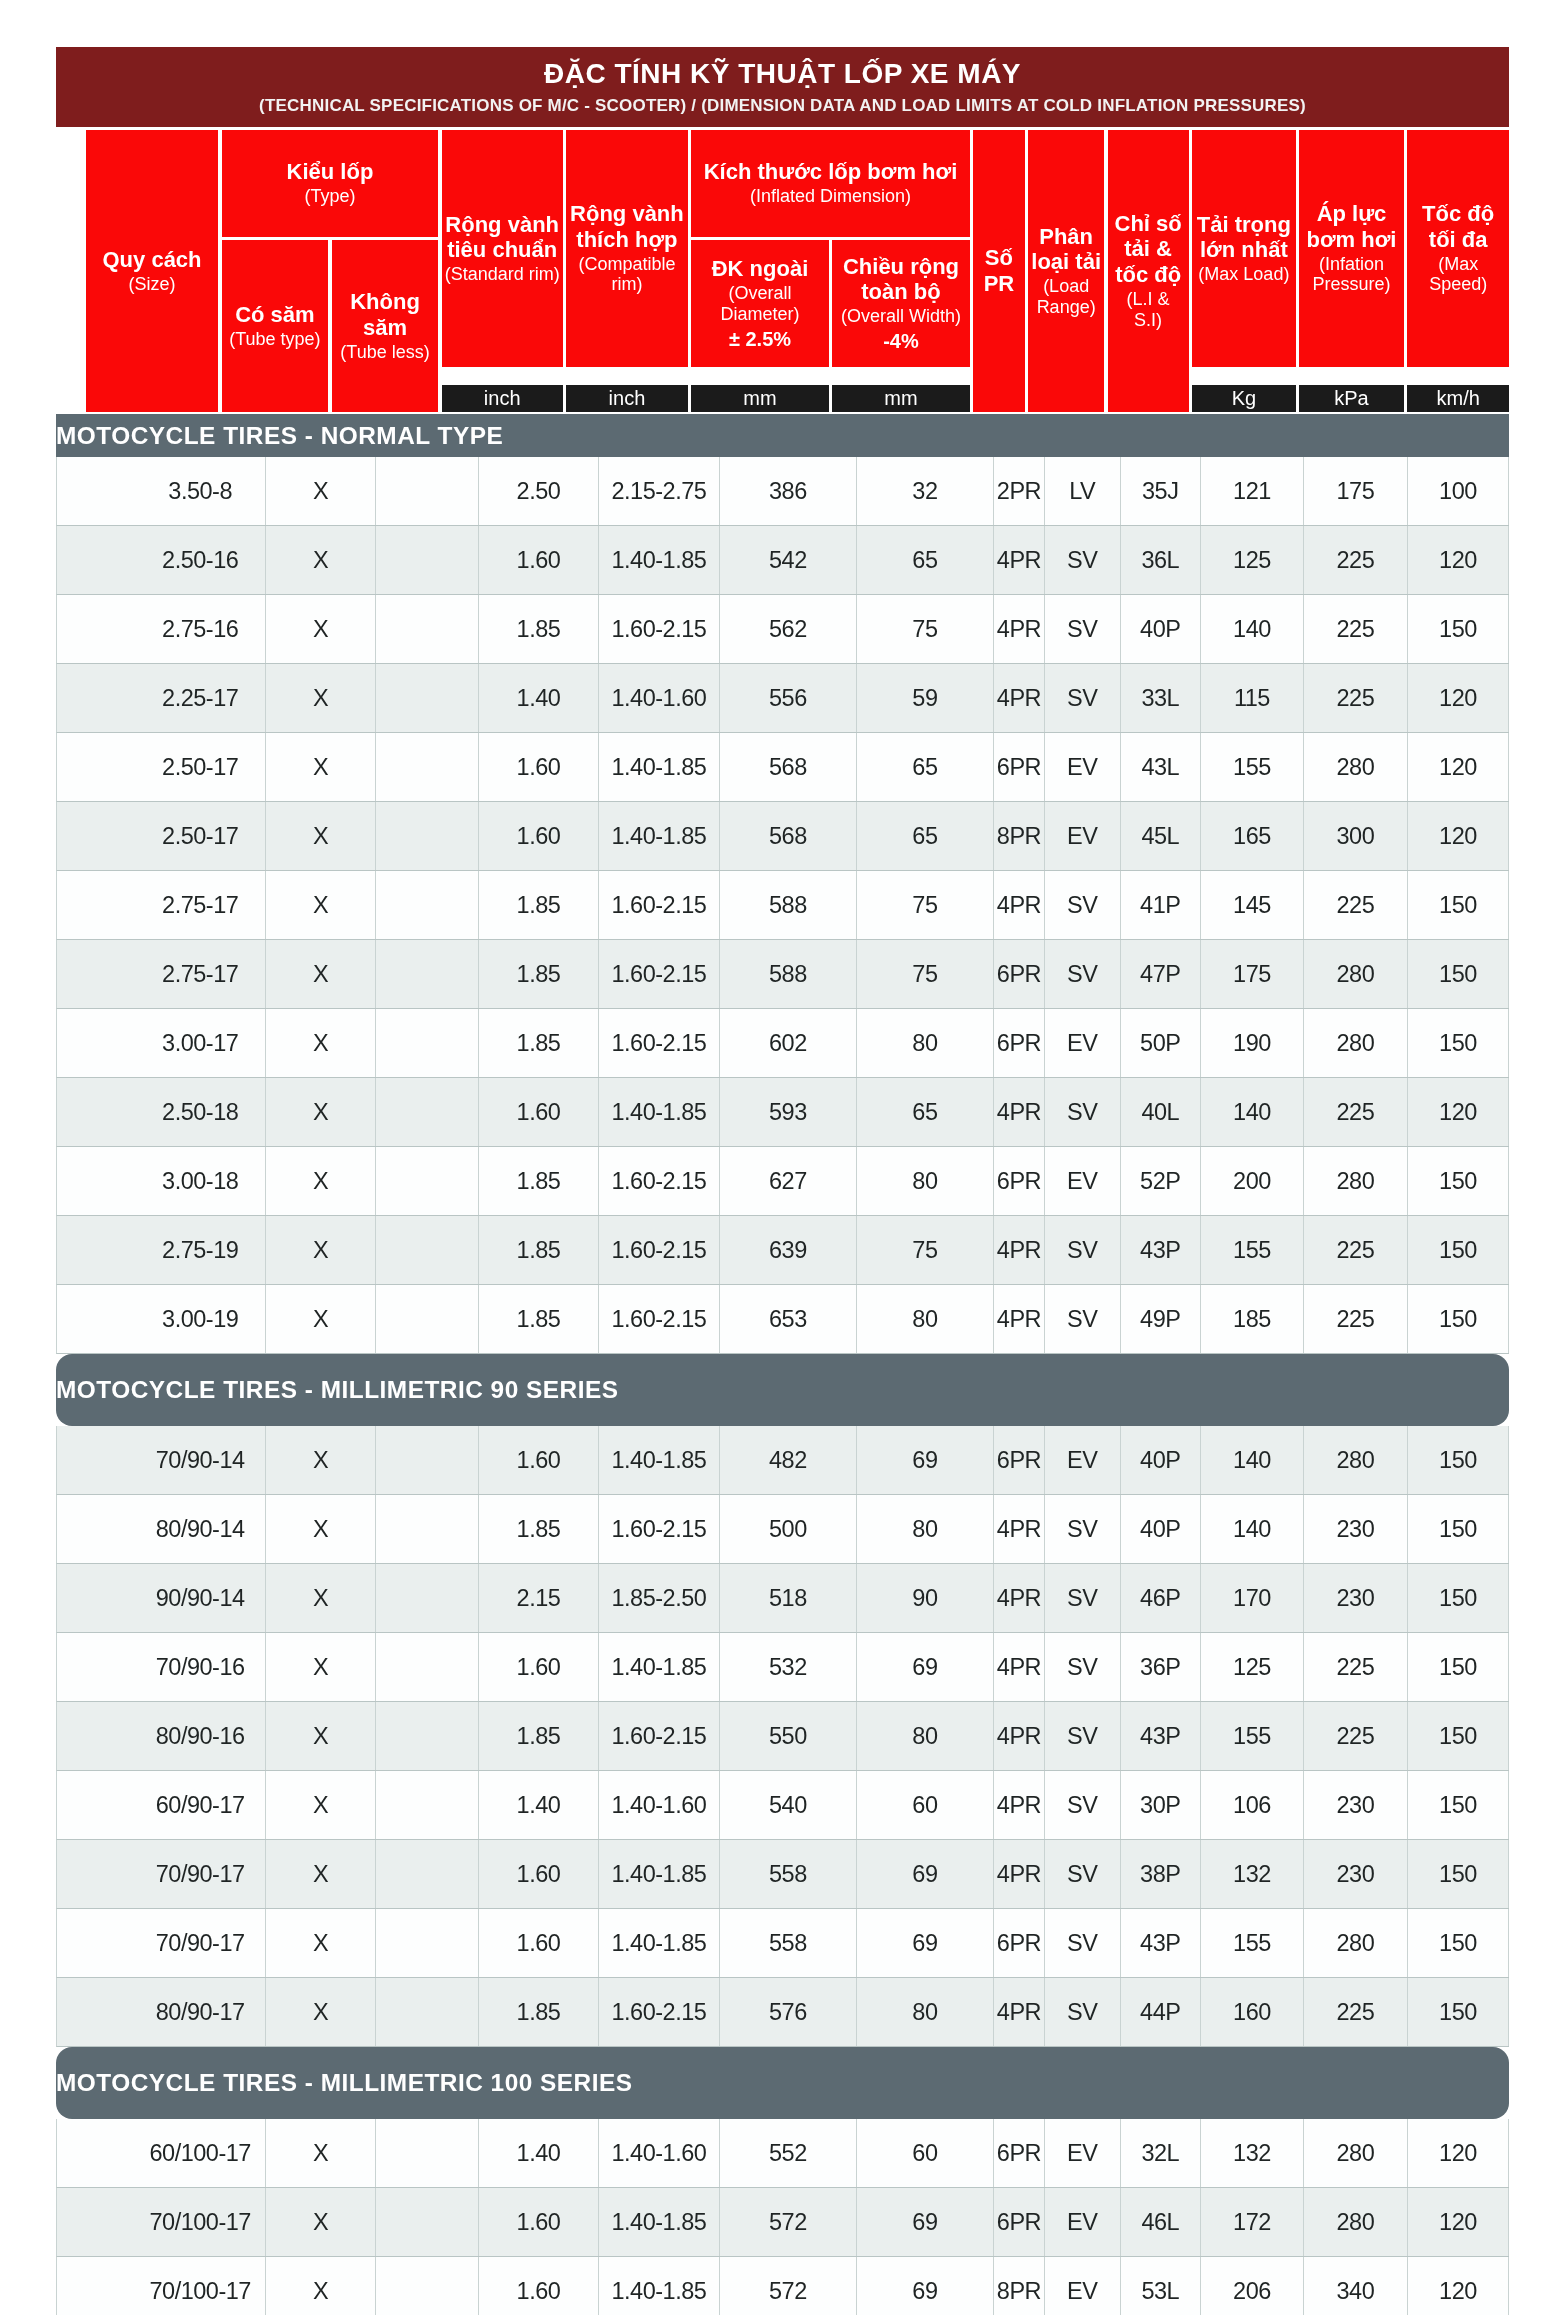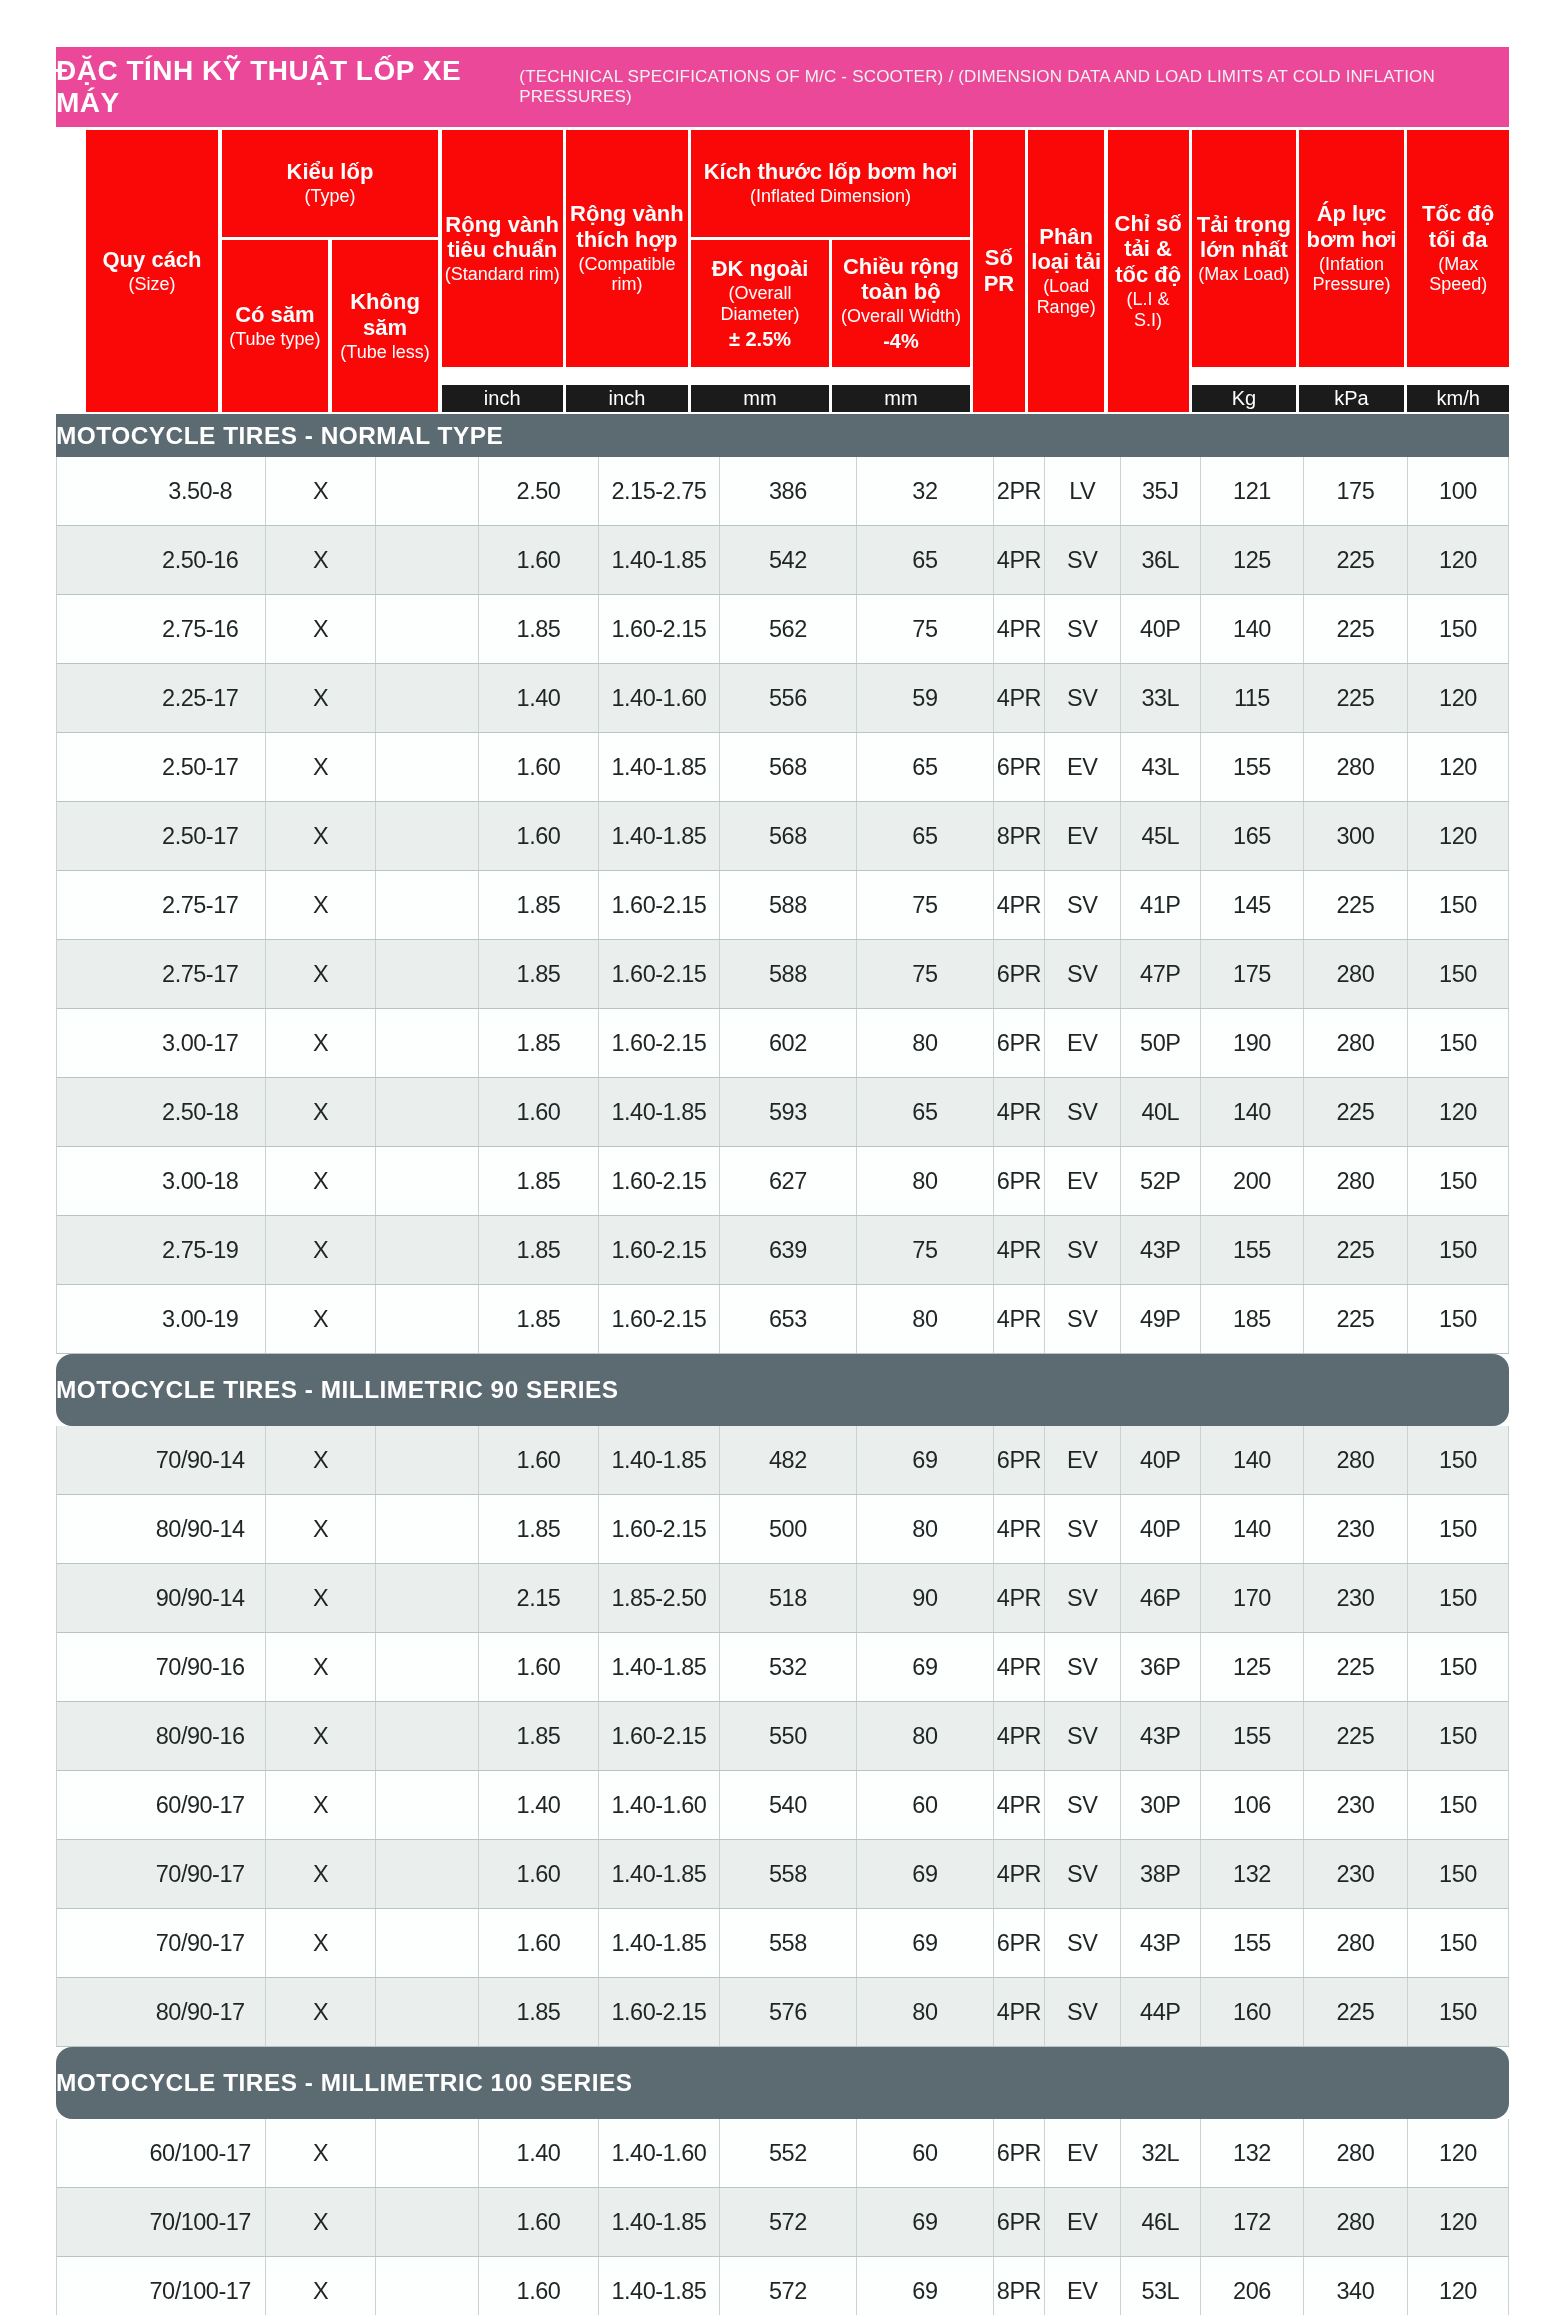--- a/index.html
+++ b/index.html
@@ -1,23 +1,23 @@
 <!DOCTYPE html>
 <html lang="vi" style="font-size:14.5px"><head>
 <meta charset="utf-8">
 <style>
   html,body{margin:0;padding:0;background:#ffffff;}
   .page{width:1565px;min-height:2316px;background:#ffffff;font-family:"Liberation Sans",sans-serif;}
   .content{padding:47px 56px 0 56px;}
 
   
-  .title-band{height:80px;background:#ec4899;color:#ffffff;display:flex;flex-direction:row;
+  .title-band{height:80px;background:#7f1d1d;color:#ffffff;display:flex;flex-direction:column;
     align-items:center;justify-content:center;gap:6.3px;}
   .title-main{font-size:28px;font-weight:bold;letter-spacing:0.5px;}
-  .title-sub{font-size:17px;font-weight:normal;letter-spacing:0.2px;color:#f2f2f2;}
+  .title-sub{font-size:17px;font-weight:bold;letter-spacing:0.2px;color:#f2f2f2;}
 
   
   .header{display:flex;gap:3.6px;height:282px;margin-top:2.7px;}
   .hcol{display:flex;flex-direction:column;gap:18px;}
   .hcell{background:#fa0808;color:#ffffff;display:flex;flex-direction:column;align-items:center;
     justify-content:center;text-align:center;flex:1;padding:1.8px 2.7px;box-sizing:border-box;line-height:1.15;}
   .vi{font-weight:bold;font-size:22px;}
   .en{font-weight:normal;font-size:18px;margin-top:1.8px;}
   .tol{font-weight:bold;font-size:20px;margin-top:3.6px;}
   .unit{background:#1b1b1b;color:#ffffff;height:27px;display:flex;align-items:center;justify-content:center;

